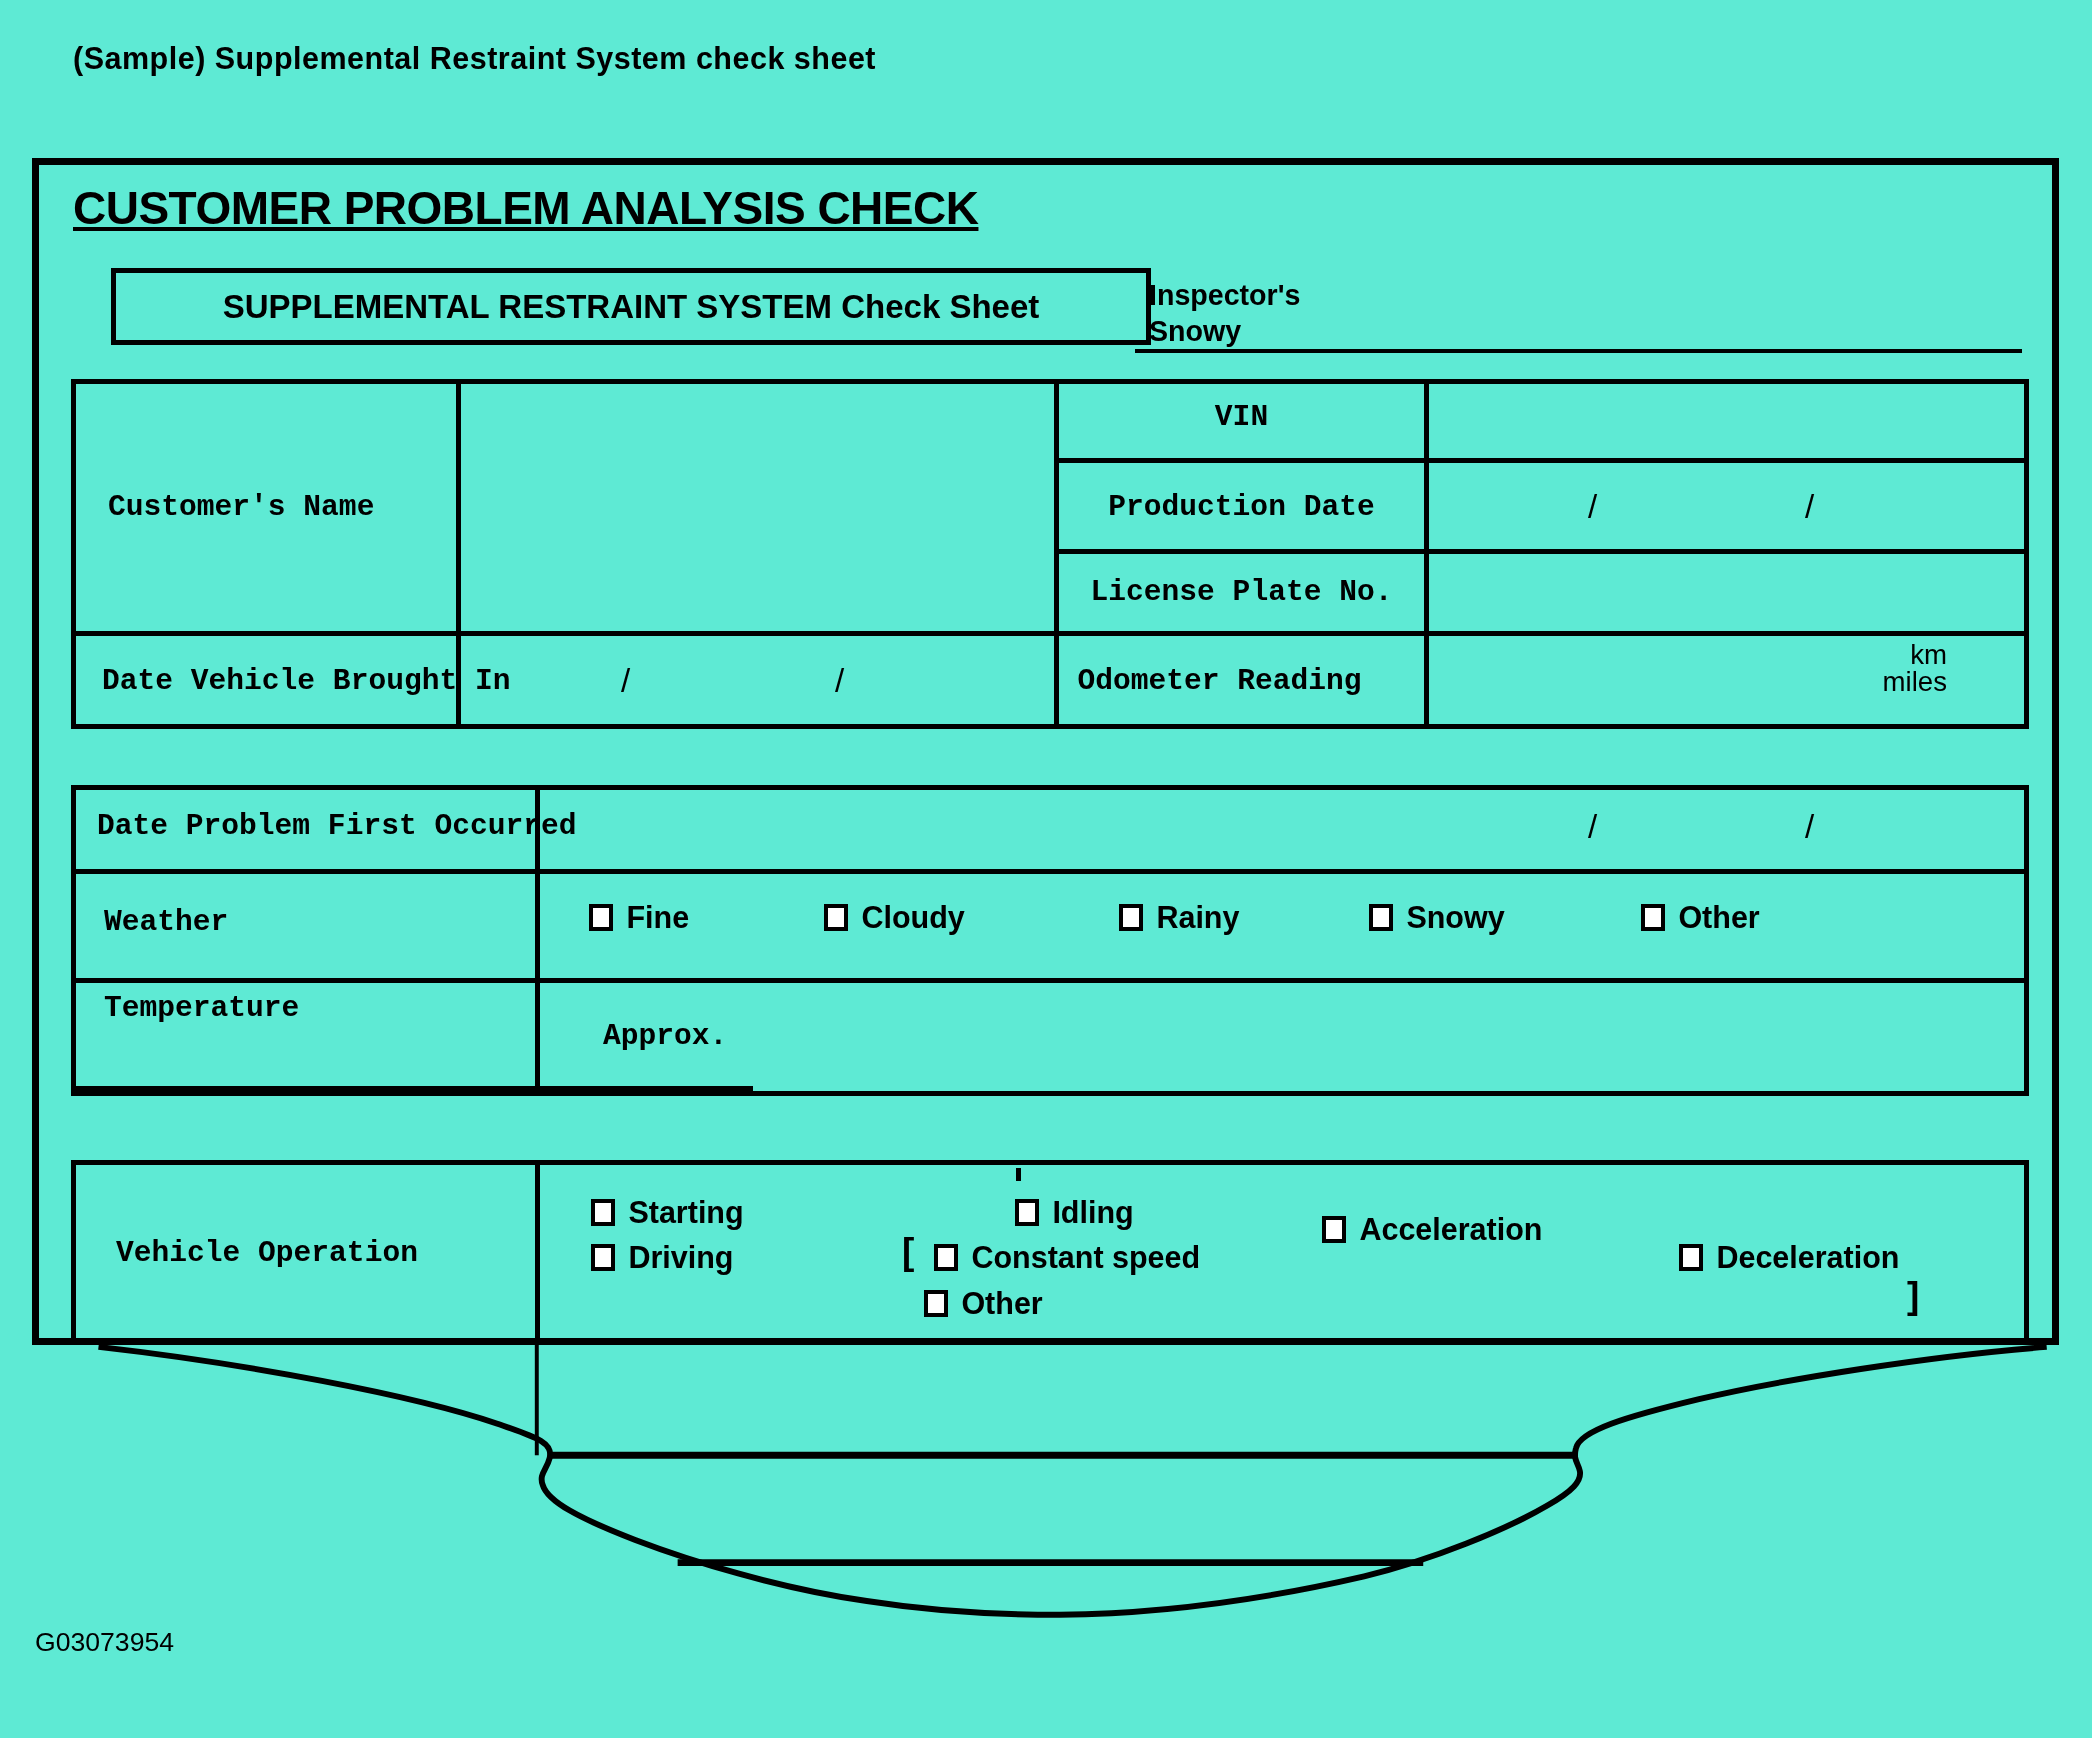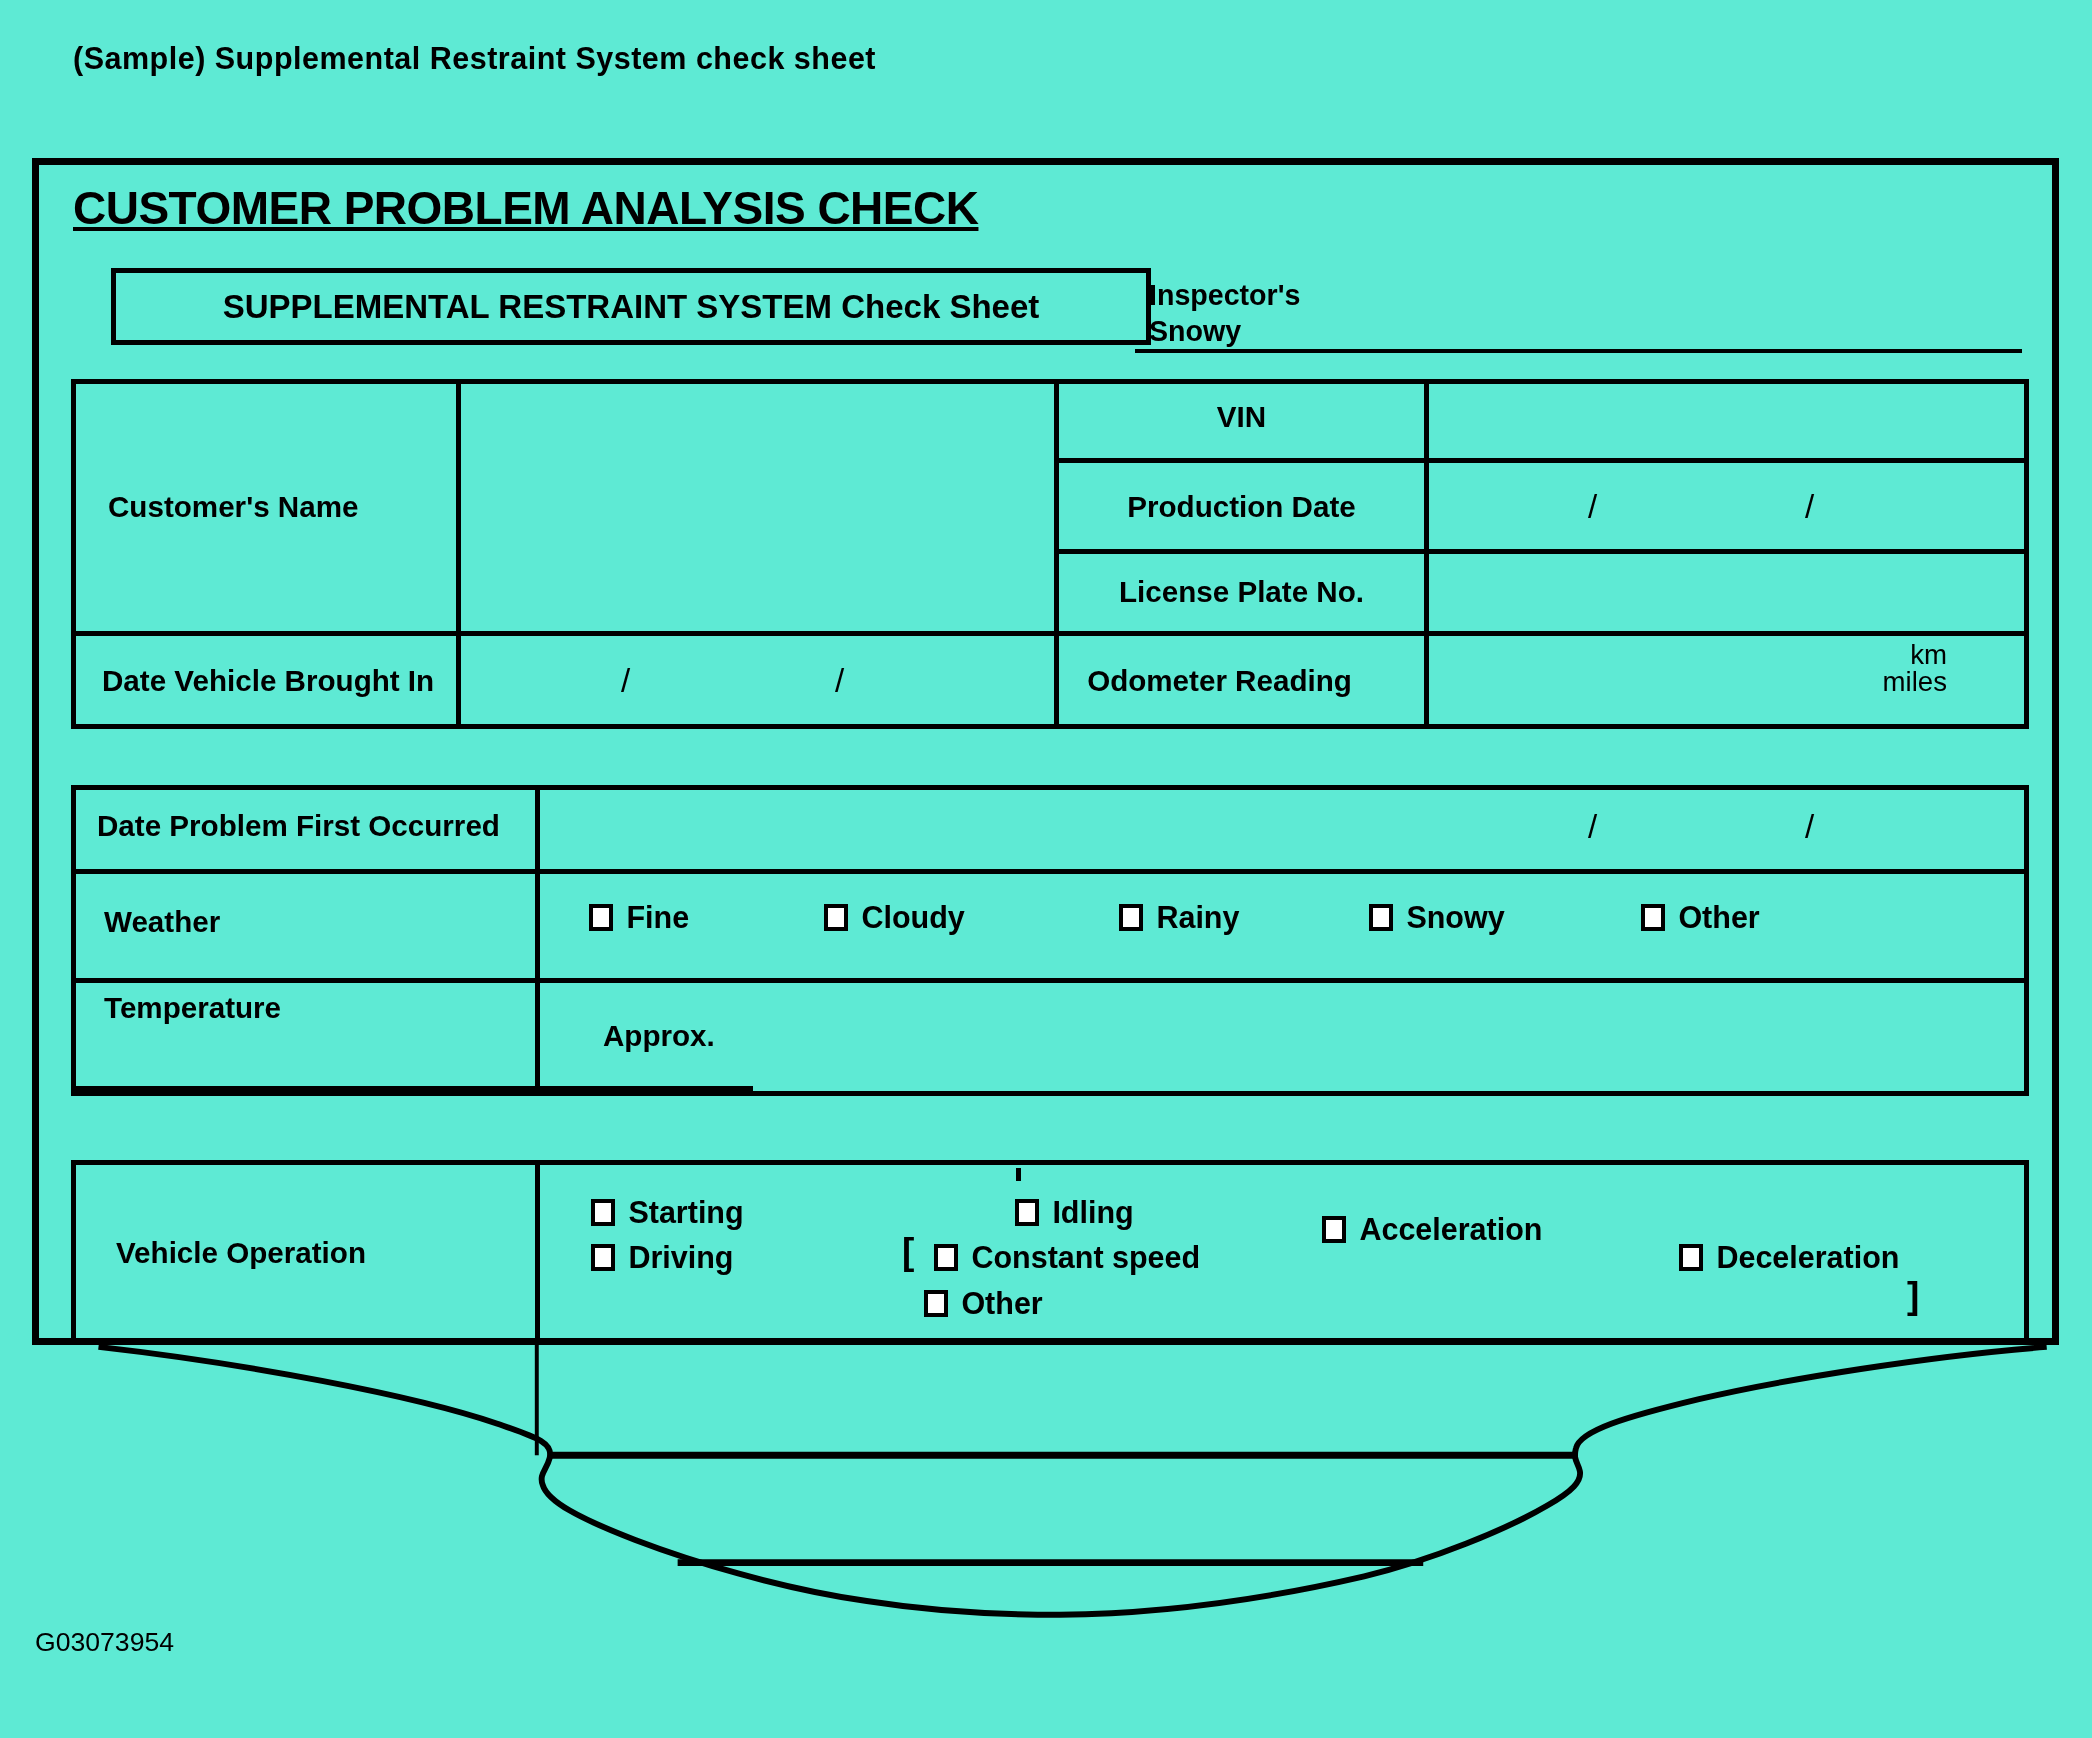--- a/index.html
+++ b/index.html
@@ -2,21 +2,21 @@
 <html><head>
 <meta charset="utf-8">
 <style>
   html,body{margin:0;padding:0;background:#ffffff;}
   .canvas{
     position:relative;width:2092px;height:1739px;background:#5eead4;
     font-family:"Liberation Sans",sans-serif;color:#000;overflow:hidden;
   }
   .abs{position:absolute;}
   .line{position:absolute;background:#000;}
-  .lbl{position:absolute;font-weight:700;font-size:29.6px;white-space:nowrap;line-height:1.1;}
+  .lbl{position:absolute;font-weight:700;font-size:29.6px;white-space:nowrap;line-height:1.1;font-family:Liberation Mono, monospace;}
   .ctr{text-align:center;}
   .cb-item{position:absolute;display:flex;align-items:center;gap:13.8px;font-weight:700;font-size:30.5px;white-space:nowrap;}
   .cb{width:23.6px;height:26.6px;border:4.9px solid #000;box-sizing:border-box;flex:none;background:#fff;}
   .slash{position:absolute;font-size:33px;font-weight:400;}
   .bracket{position:absolute;font-size:37px;font-weight:700;}
   .field{position:absolute;background:transparent;}
   .units{position:absolute;font-weight:400;font-size:27.6px;line-height:26.6px;text-align:right;}
   .doc-title{position:absolute;font-weight:700;font-size:30.5px;letter-spacing:0.5px;white-space:nowrap;}
   .main-title{position:absolute;font-weight:700;font-size:46px;letter-spacing:-0.5px;white-space:nowrap;text-decoration:underline;}
   .subtitle-box{

